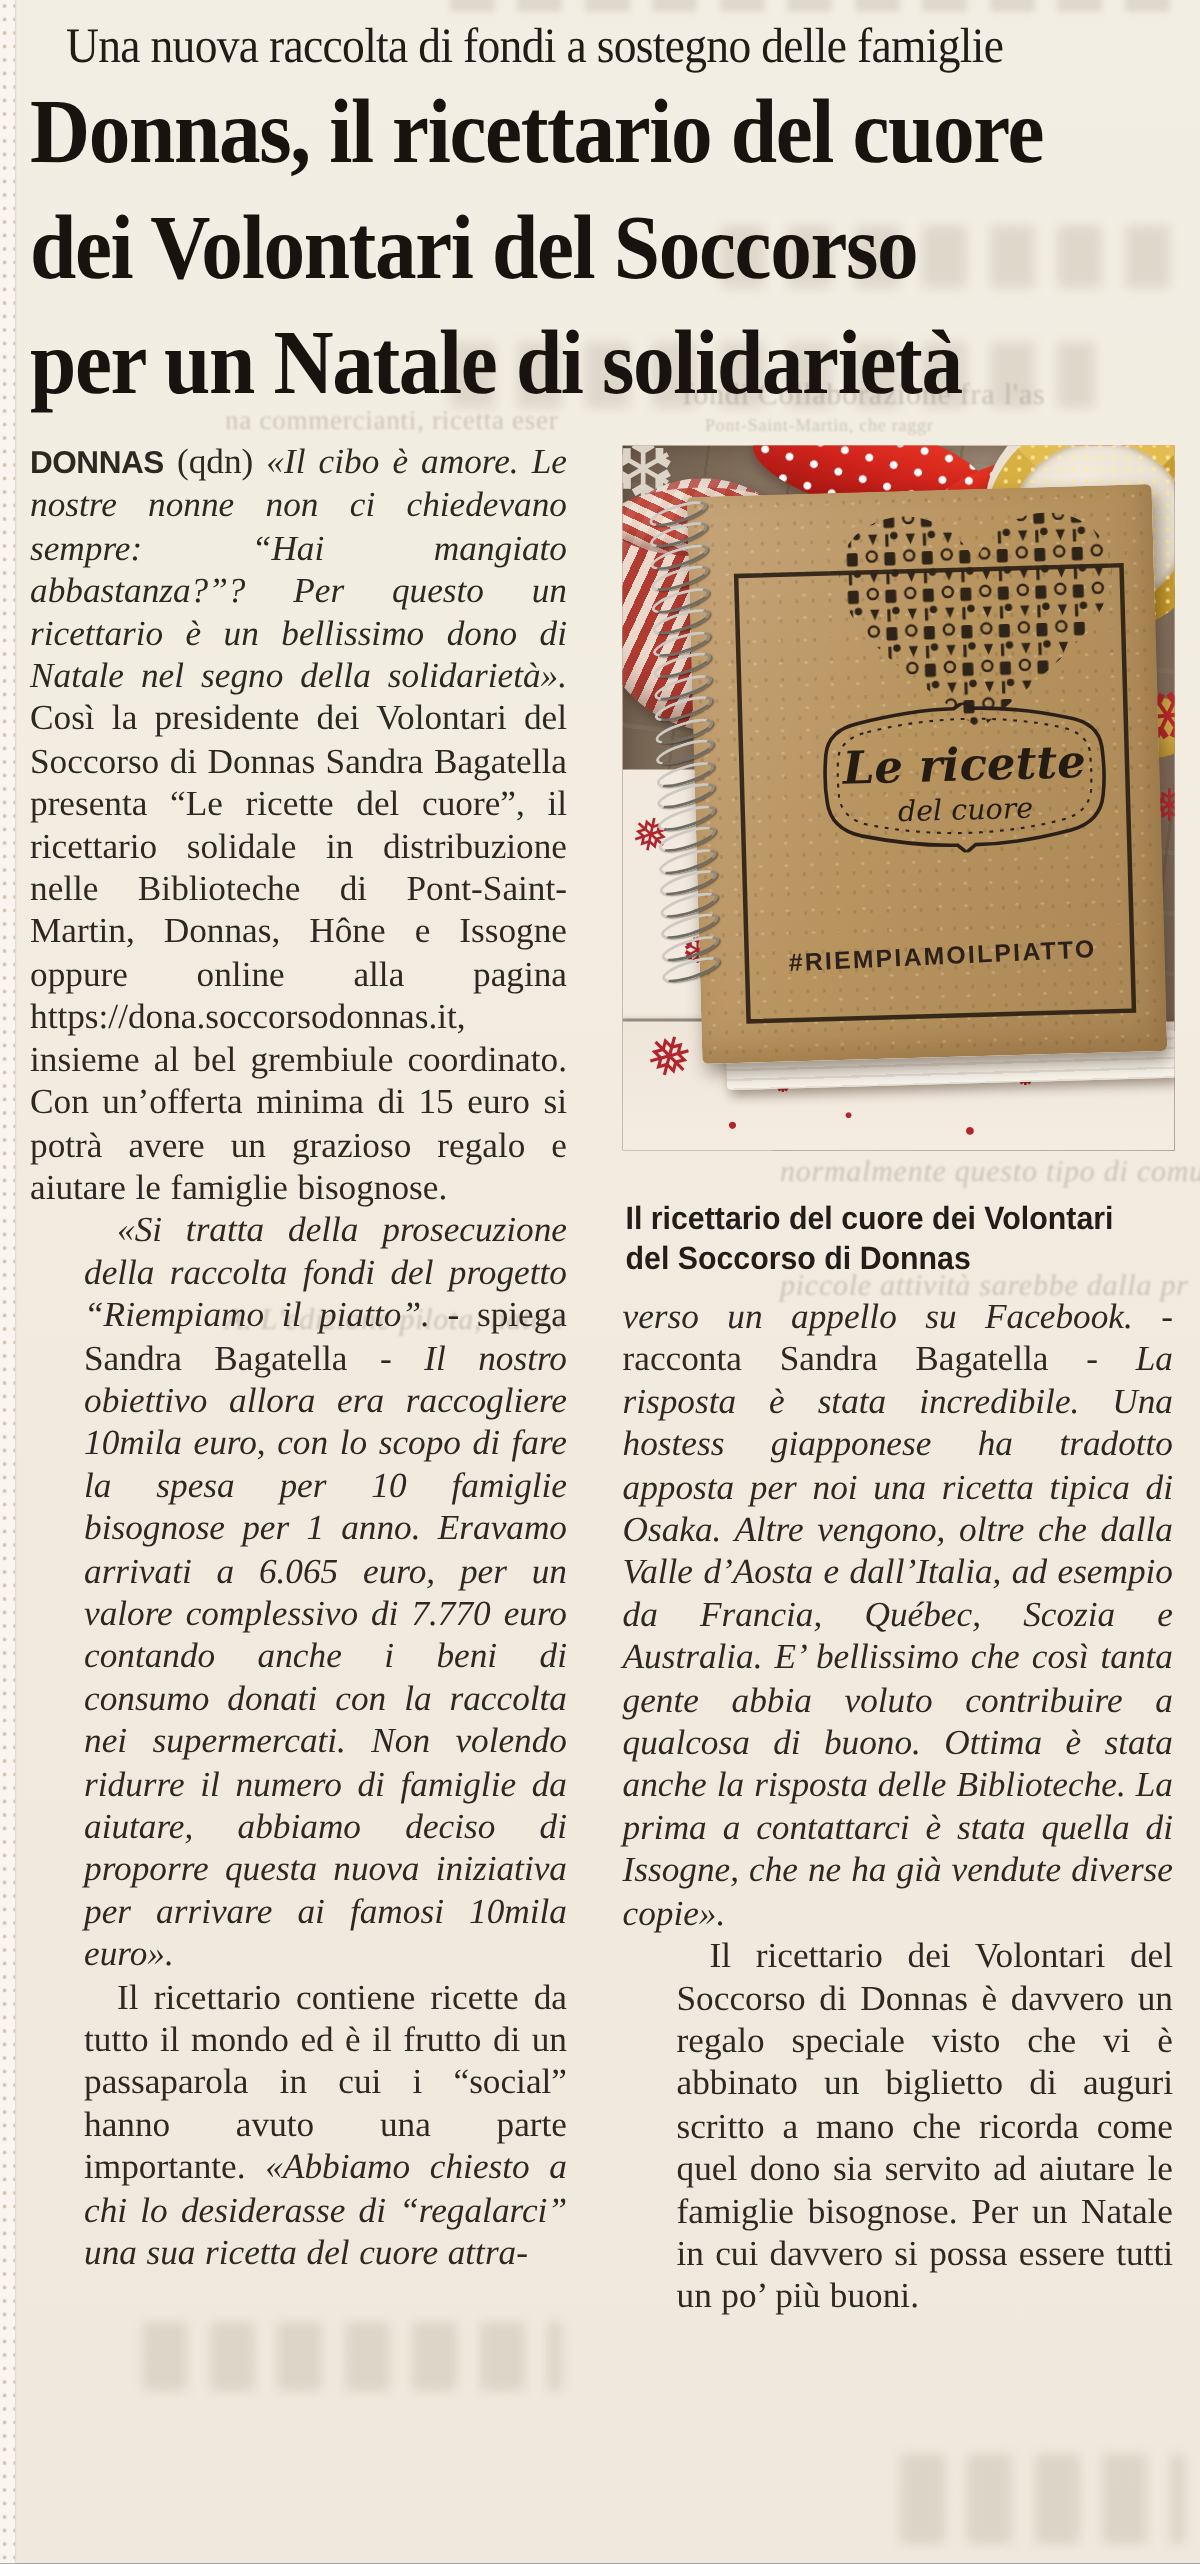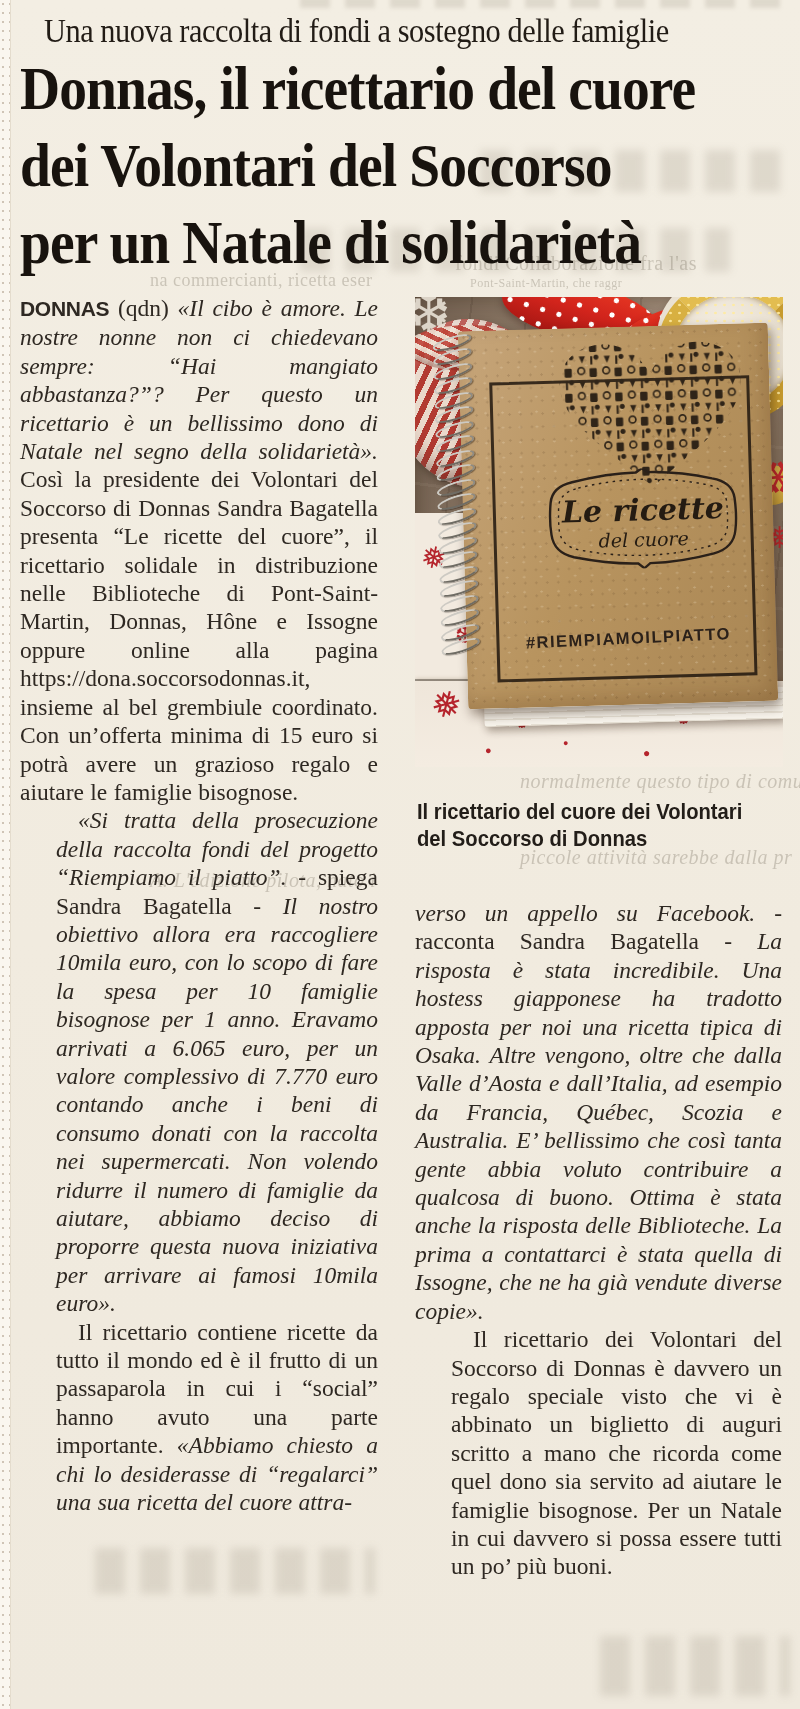--- a/index.html
+++ b/index.html
@@ -18,21 +18,21 @@
   
   .kicker{position:absolute;left:44px;top:13px;z-index:2;font-size:33px;color:#221c16;
         transform:scaleX(.92);transform-origin:left top;letter-spacing:-.5px;white-space:nowrap;}
   .headline{position:absolute;left:20px;top:50px;z-index:2;font-weight:bold;color:#18130e;
         font-size:61px;line-height:77px;transform:scaleX(.91);transform-origin:left top;
         letter-spacing:-1px;white-space:nowrap;}
   
   .col{position:absolute;z-index:2;font-size:23.5px;line-height:28.4px;text-align:justify;
         color:#2e2822;word-spacing:.5px;}
   .col-left{left:20px;top:294px;width:358px;}
-  .col-right{left:415px;top:899px;width:367px;}
+  .col-right{left:415px;top:864px;width:367px;}
   .col p{margin:0;}
   .col p.indent{text-indent:22px;margin-left:36px;}
   .seg-lead{font-family:"Liberation Sans",sans-serif;font-weight:bold;font-size:21px;letter-spacing:-.3px;}
   .seg-italic{font-style:italic;}
   .seg-roman{font-style:normal;}
   
   .photo{position:absolute;left:415px;top:297px;width:368px;height:470px;z-index:2;overflow:hidden;
         background:linear-gradient(100deg,#6e5c4d 0%,#8d7a67 30%,#9b8775 55%,#8a7765 100%);
         box-shadow:inset 0 0 18px rgba(40,25,10,.35);}
   .wood-grain{position:absolute;inset:0;

